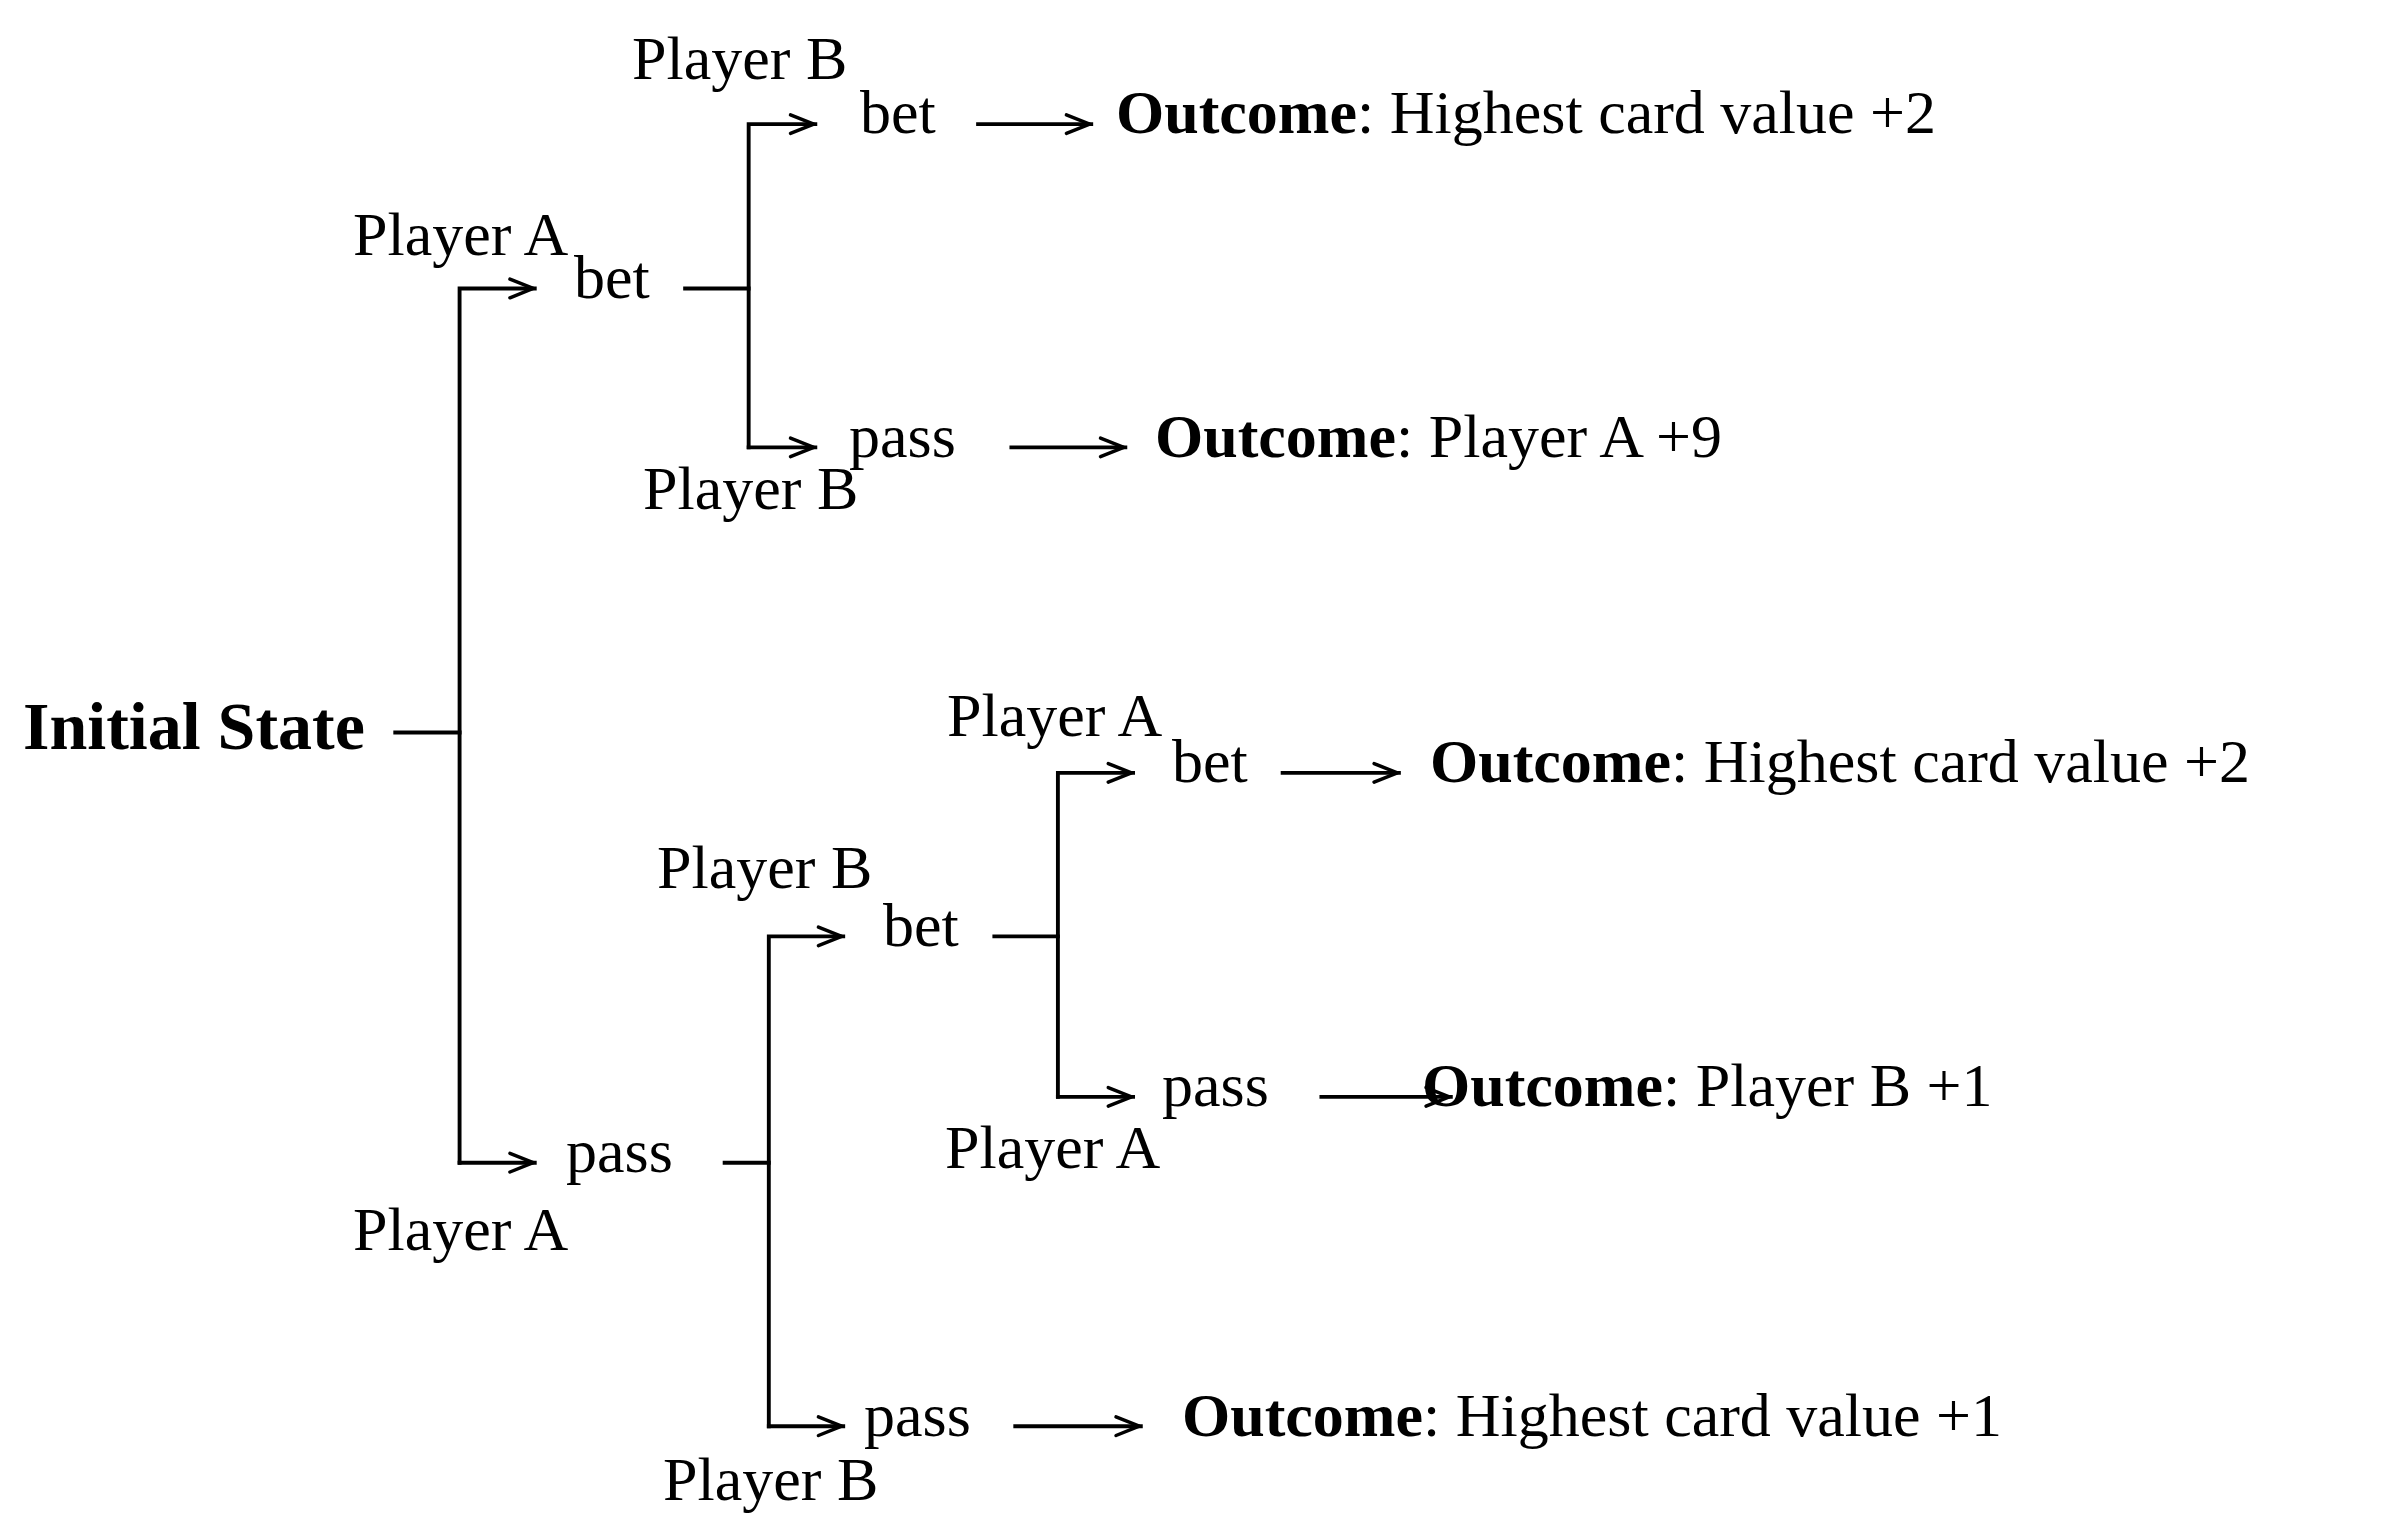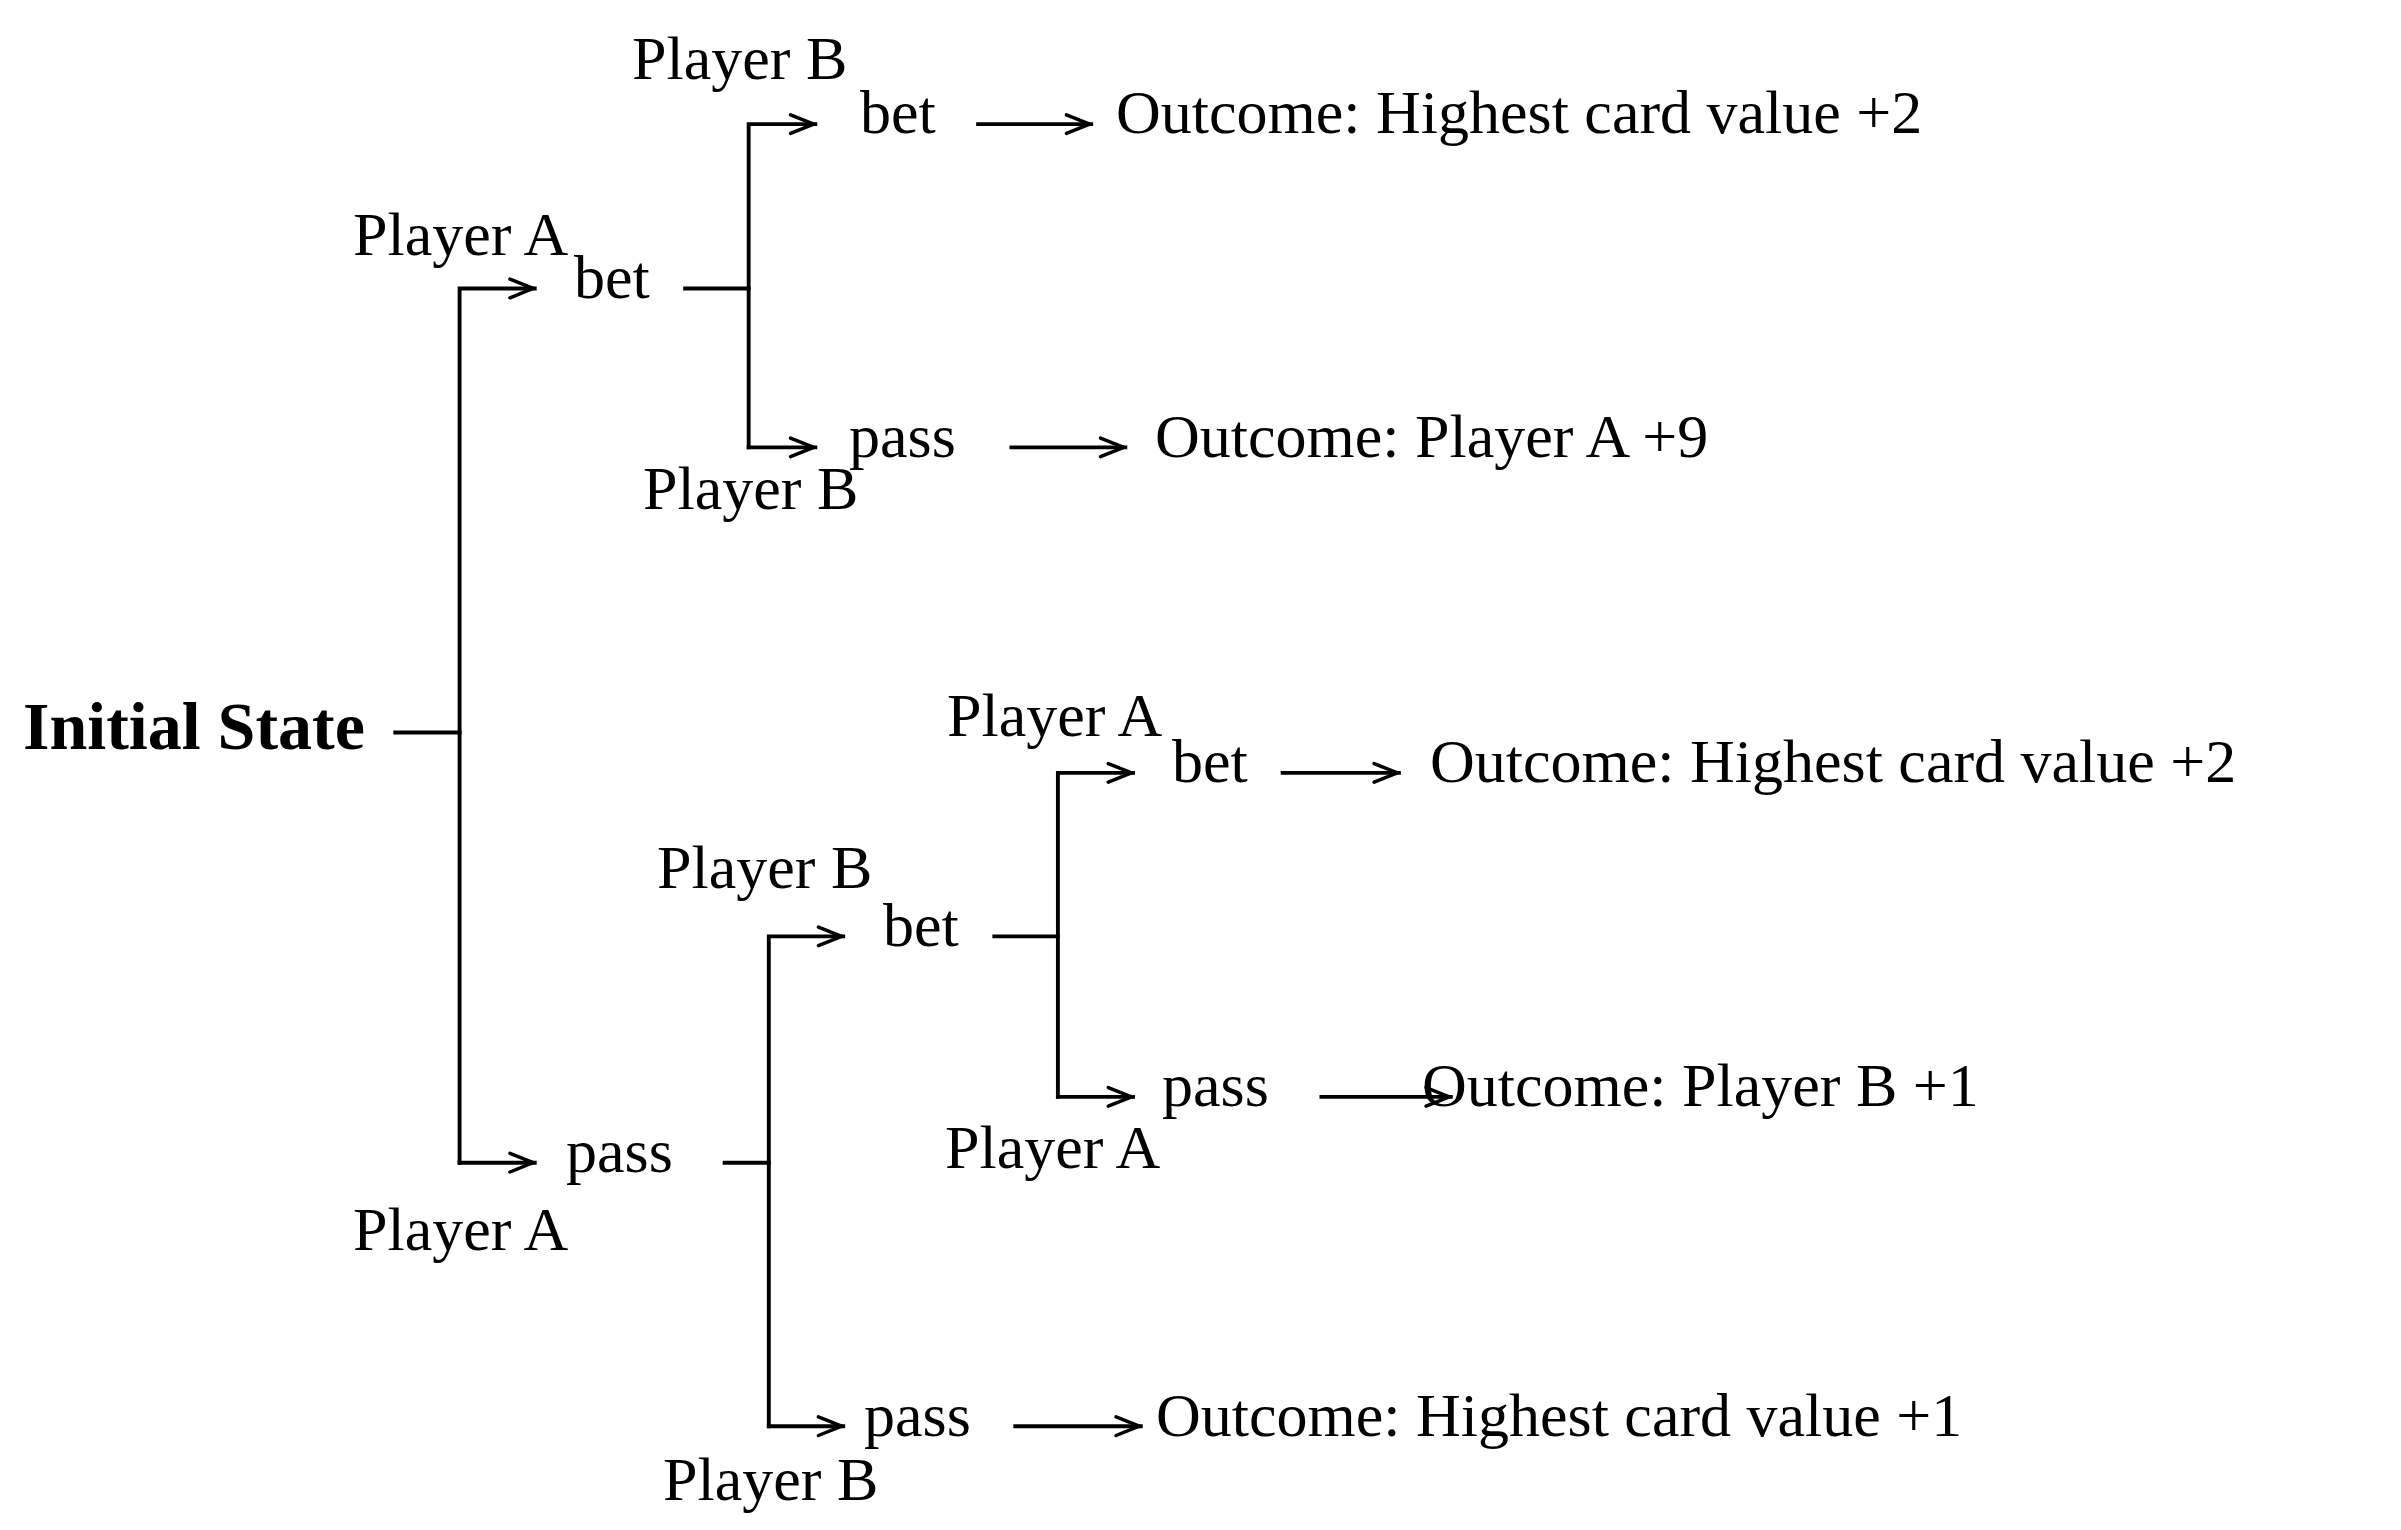--- a/index.html
+++ b/index.html
@@ -28,21 +28,21 @@
     font-size: 62px;
     line-height: 1;
     white-space: nowrap;
     color: #000000;
   }
   .root-lbl {
     font-size: 68px;
     font-weight: bold;
   }
   .outcome .o-label {
-    font-weight: normal;
+    font-weight: bold;
   }
 </style>
 </head>
 <body>
 
 <div class="canvas">
 
   <svg class="edges" viewBox="0 0 3098 1975" xmlns="http://www.w3.org/2000/svg">
     <defs>
       <marker id="arrow" markerUnits="userSpaceOnUse" markerWidth="40" markerHeight="32" refX="36" refY="16" orient="auto">
@@ -100,18 +100,18 @@
   </div>
 
   <div class="lbl" style="left:1162px; top:1054px">pass</div>
   <div class="lbl" style="left:945px; top:1116px">Player A</div>
   <div class="lbl outcome" style="left:1422px; top:1054px">
     <span class="o-label">Outcome</span><span>: Player B +1</span>
   </div>
 
   <div class="lbl" style="left:864px; top:1384px">pass</div>
   <div class="lbl" style="left:663px; top:1448px">Player B</div>
-  <div class="lbl outcome" style="left:1156px; top:1384px">
+  <div class="lbl outcome" style="left:1182px; top:1384px">
     <span class="o-label">Outcome</span><span>: Highest card value +1</span>
   </div>
 
 </div>
 
 
 </body></html>

